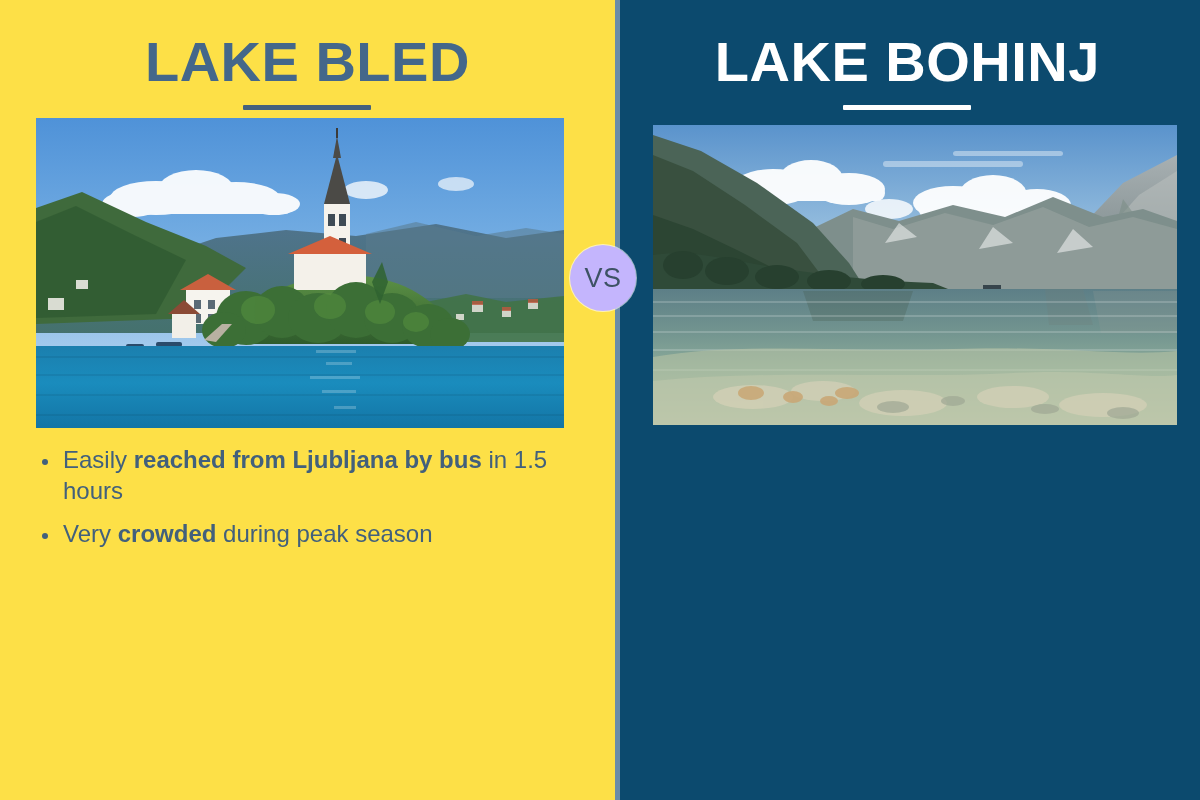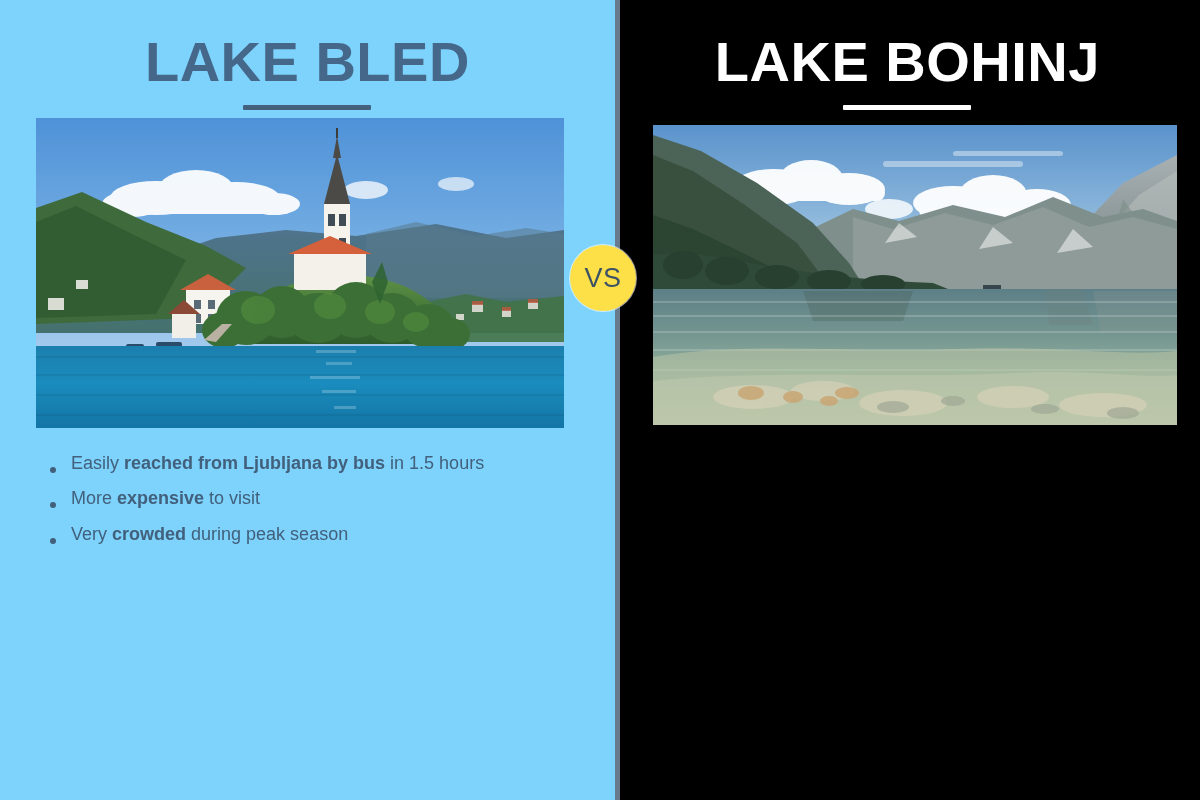--- a/index.html
+++ b/index.html
@@ -21,25 +21,25 @@
   }
 
   
   .panel {
     position: relative;
     height: 800px;
     box-sizing: border-box;
   }
   .panel-left {
     width: 623px;
-    background: #7dd3fc;
+    background: #fde047;
   }
   .panel-right {
     width: 593px;
-    background: #000000;
+    background: #0c4a6e;
   }
   .panel-right::before {
     content: "";
     position: absolute;
     left: 0; top: 0;
     width: 5px; height: 100%;
     background: #8ba4bb;
     opacity: .75;
   }
 
@@ -88,39 +88,39 @@
   .photo svg { display: block; width: 100%; height: 100%; }
 
   
   .vs-badge {
     position: absolute;
     left: 570px;
     top: 245px;
     width: 66px;
     height: 66px;
     border-radius: 50%;
-    background: #fde047;
+    background: #c4b5fd;
     display: flex;
     align-items: center;
     justify-content: center;
     font-size: 27px;
     font-weight: 400;
     color: #3d5264;
     letter-spacing: .5px;
     z-index: 10;
     box-shadow: 0 0 0 1px rgba(255,255,255,.6);
   }
 
   
   .bullets {
     position: absolute;
     list-style: none;
-    margin: 8px;
+    margin: 0;
     padding: 0;
-    font-size: 18px;
+    font-size: 24px;
     line-height: 1.30;
   }
   .bullets-left {
     left: 36px;
     top: 444px;
     width: 540px;
     color: #42607c;
   }
   .bullets li {
     position: relative;
@@ -280,21 +280,20 @@
           <rect x="0" y="238" width="528" height="2"></rect>
           <rect x="0" y="256" width="528" height="2"></rect>
           <rect x="0" y="276" width="528" height="2"></rect>
           <rect x="0" y="296" width="528" height="2"></rect>
         </g>
       </svg>
     </div>
 
     <ul class="bullets bullets-left">
       <li><span>Easily </span><b>reached from Ljubljana by bus</b><span> in 1.5 hours</span></li>
-      <li><span>More </span><b>expensive</b><span> to visit</span></li>
       <li><span>Very </span><b>crowded</b><span> during peak season</span></li>
     </ul>
   </div>
 
   <div class="panel panel-right">
 
     <div class="title-wrap">
       <h1 class="title title-right">LAKE BOHINJ</h1>
       <div class="title-rule rule-right"></div>
     </div>

